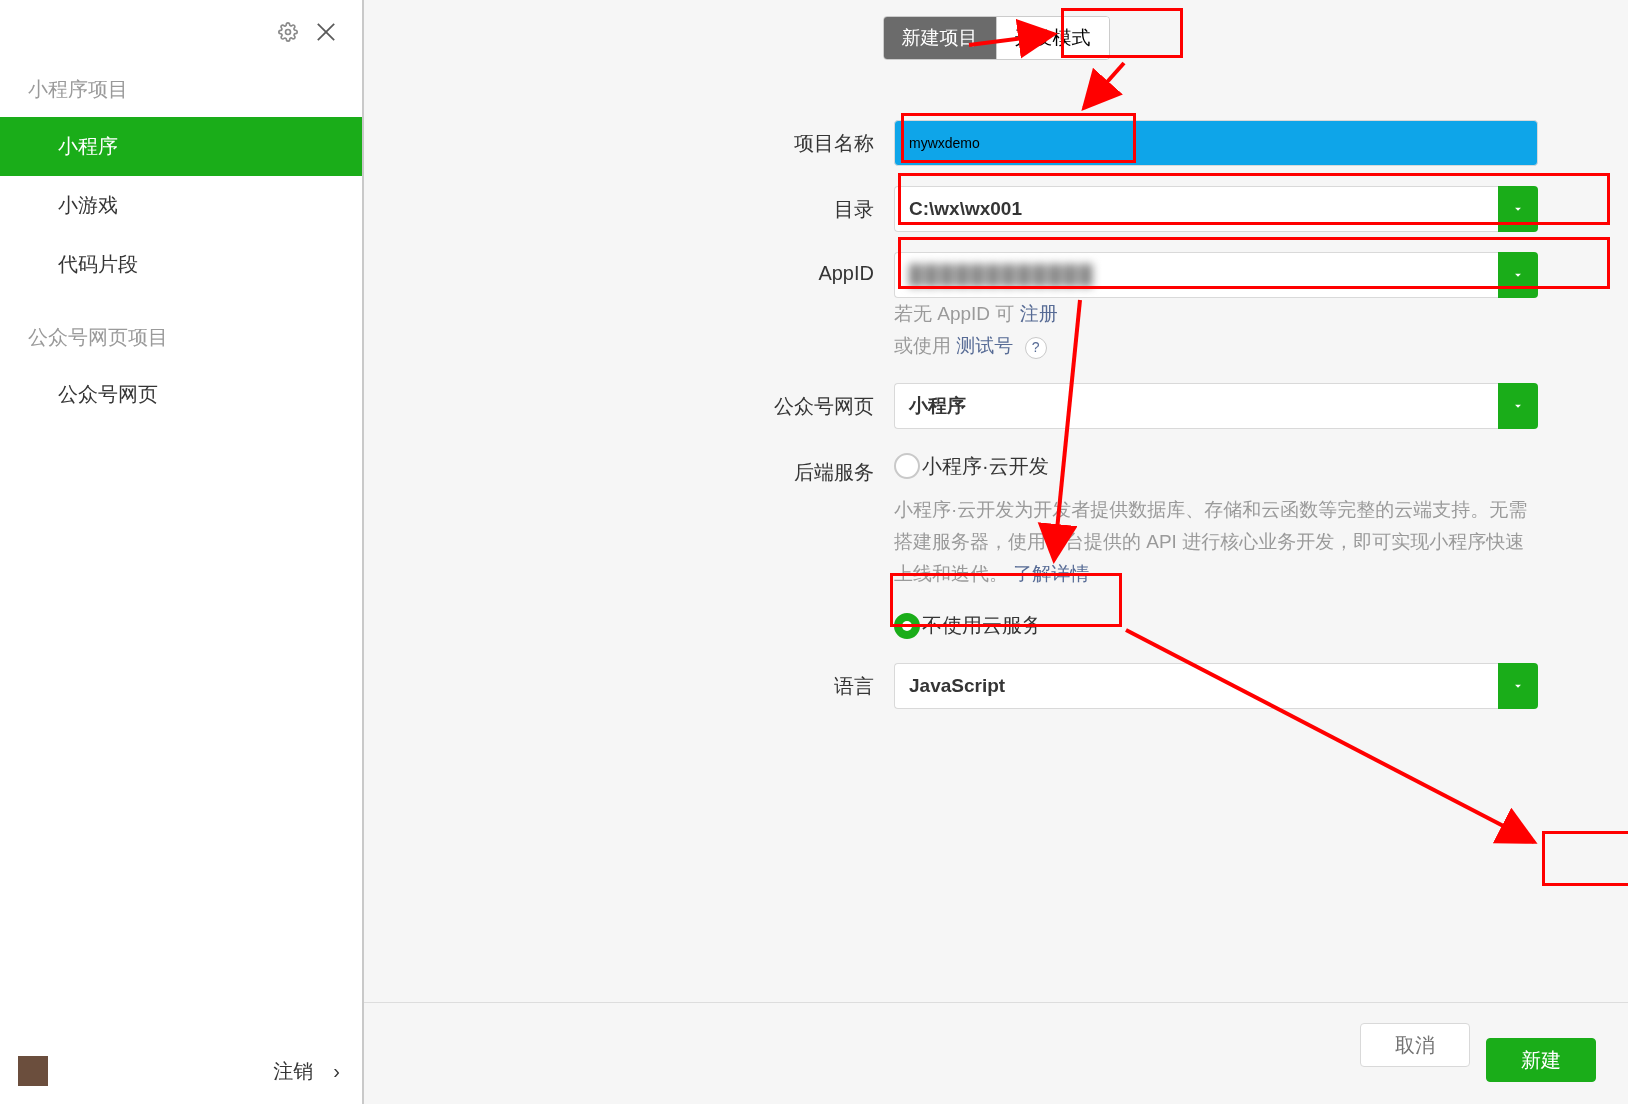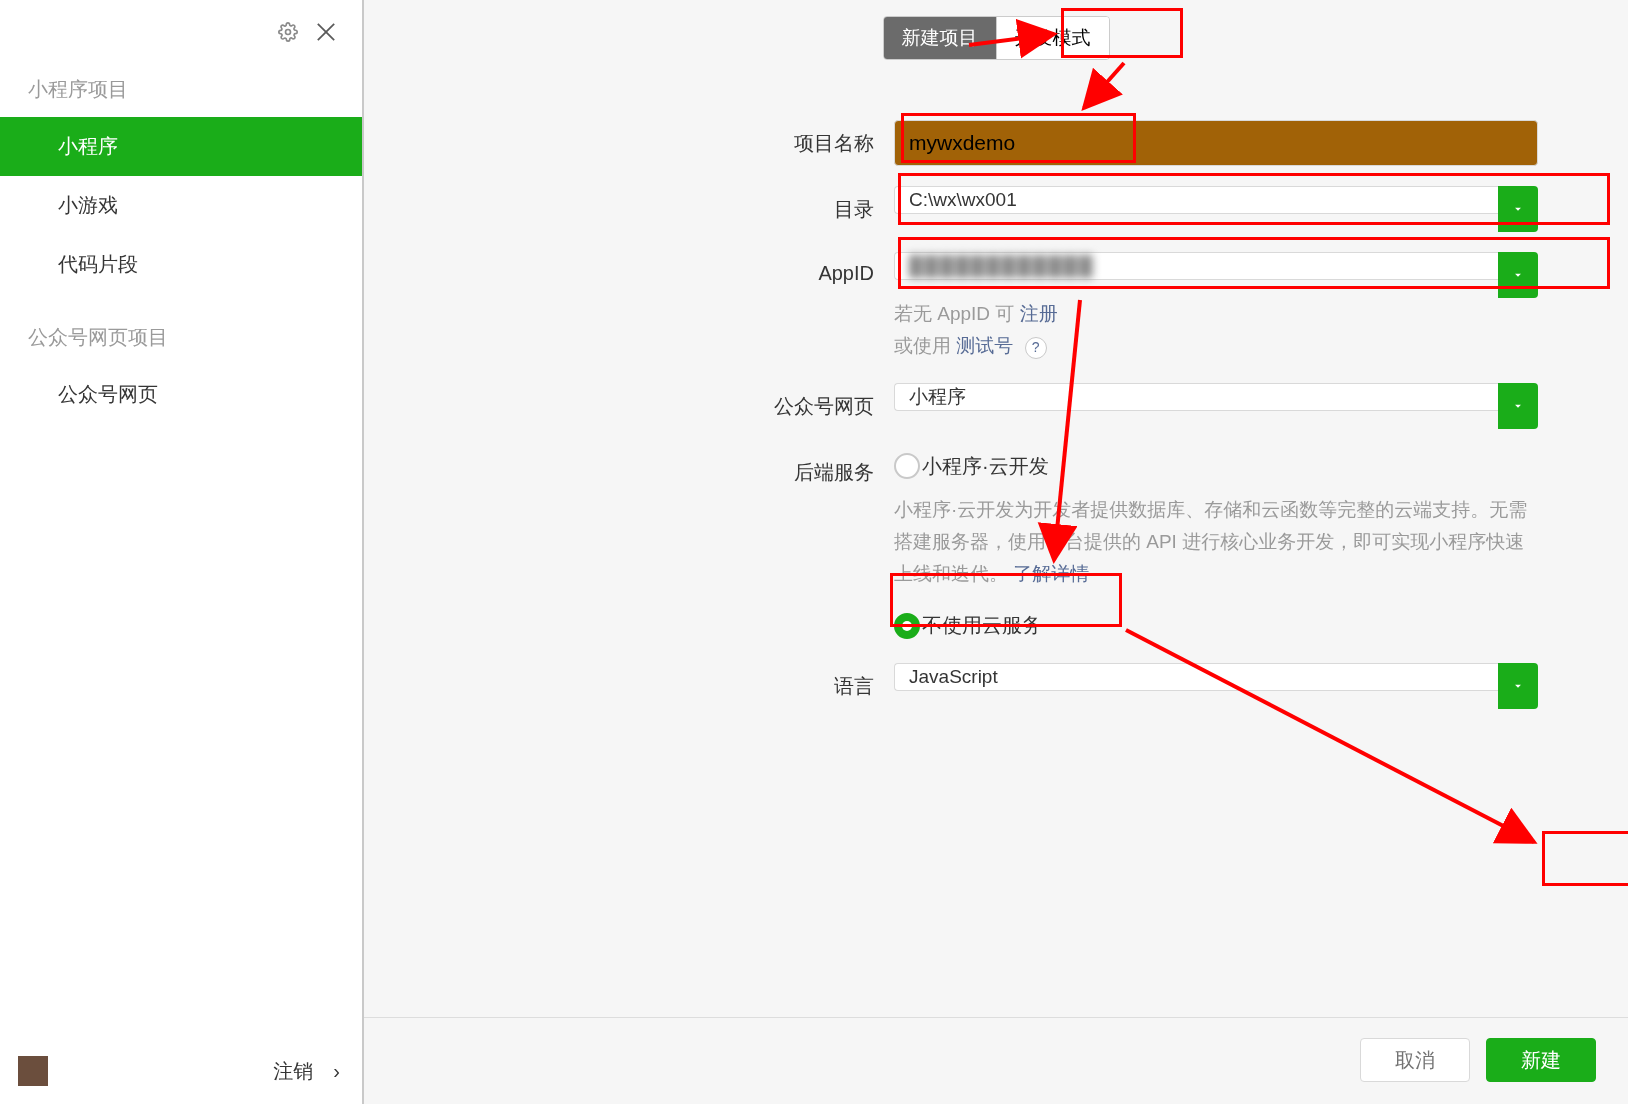--- a/index.html
+++ b/index.html
@@ -112,39 +112,40 @@
     }
     .form-control {
       flex: 1;
     }
     .text-input {
       width: 100%;
       height: 46px;
       border: 1px solid #d9d9d9;
       border-radius: 4px;
       padding: 0 14px;
-      font-size: 21px;
-      background: #a16207;
+      font-size: 14px;
+      background: #0ea5e9;
     }
     .select-wrap {
       position: relative;
       width: 100%;
       display: flex;
     }
     .select-body {
       flex: 1;
-      height: 28px;
+      height: 46px;
       border: 1px solid #d9d9d9;
       border-right: none;
       border-radius: 4px 0 0 4px;
       padding: 0 14px;
       font-size: 19px;
       background: #fff;
       display: flex;
       align-items: center;
+      font-weight: bold;
     }
     .select-arrow {
       width: 40px;
       height: 46px;
       background: #1aad19;
       border-radius: 0 4px 4px 0;
       display: flex;
       align-items: center;
       justify-content: center;
     }
@@ -226,20 +227,21 @@
     }
     .btn-default {
       background: #fff;
       border: 1px solid #d9d9d9;
       color: #737373;
     }
     .btn-primary {
       background: #1aad19;
       border: 1px solid #1aad19;
       color: #fff;
+      margin-top: 15px;
     }
     .anno {
       position: absolute;
       border: 3px solid #ff0000;
       pointer-events: none;
       z-index: 50;
     }
     .arrow-svg {
       position: absolute;
       pointer-events: none;

